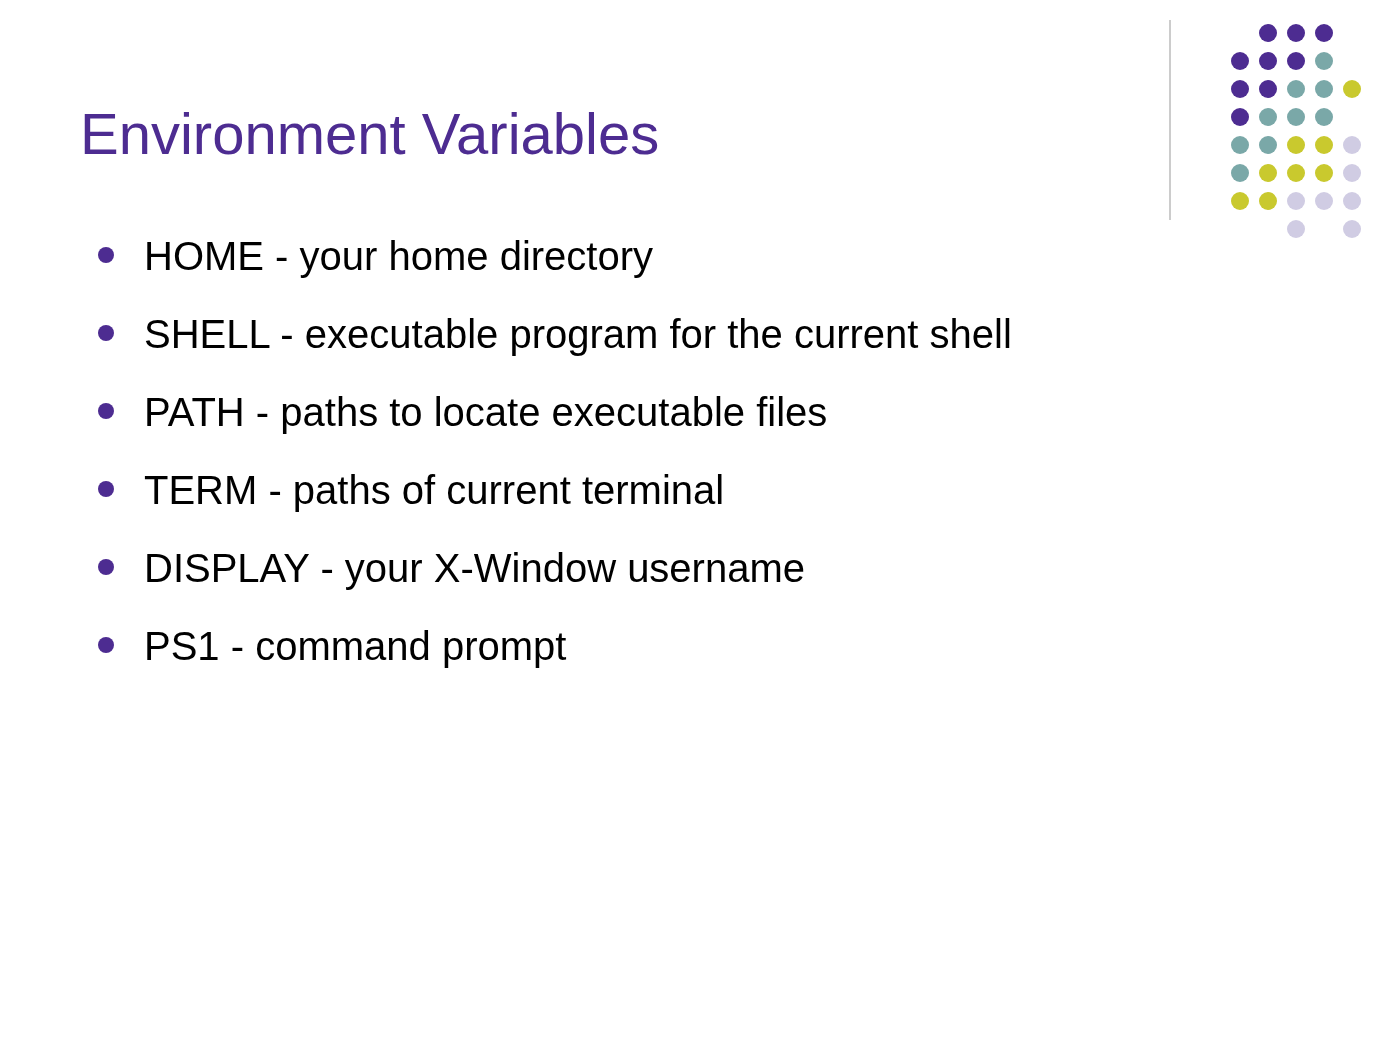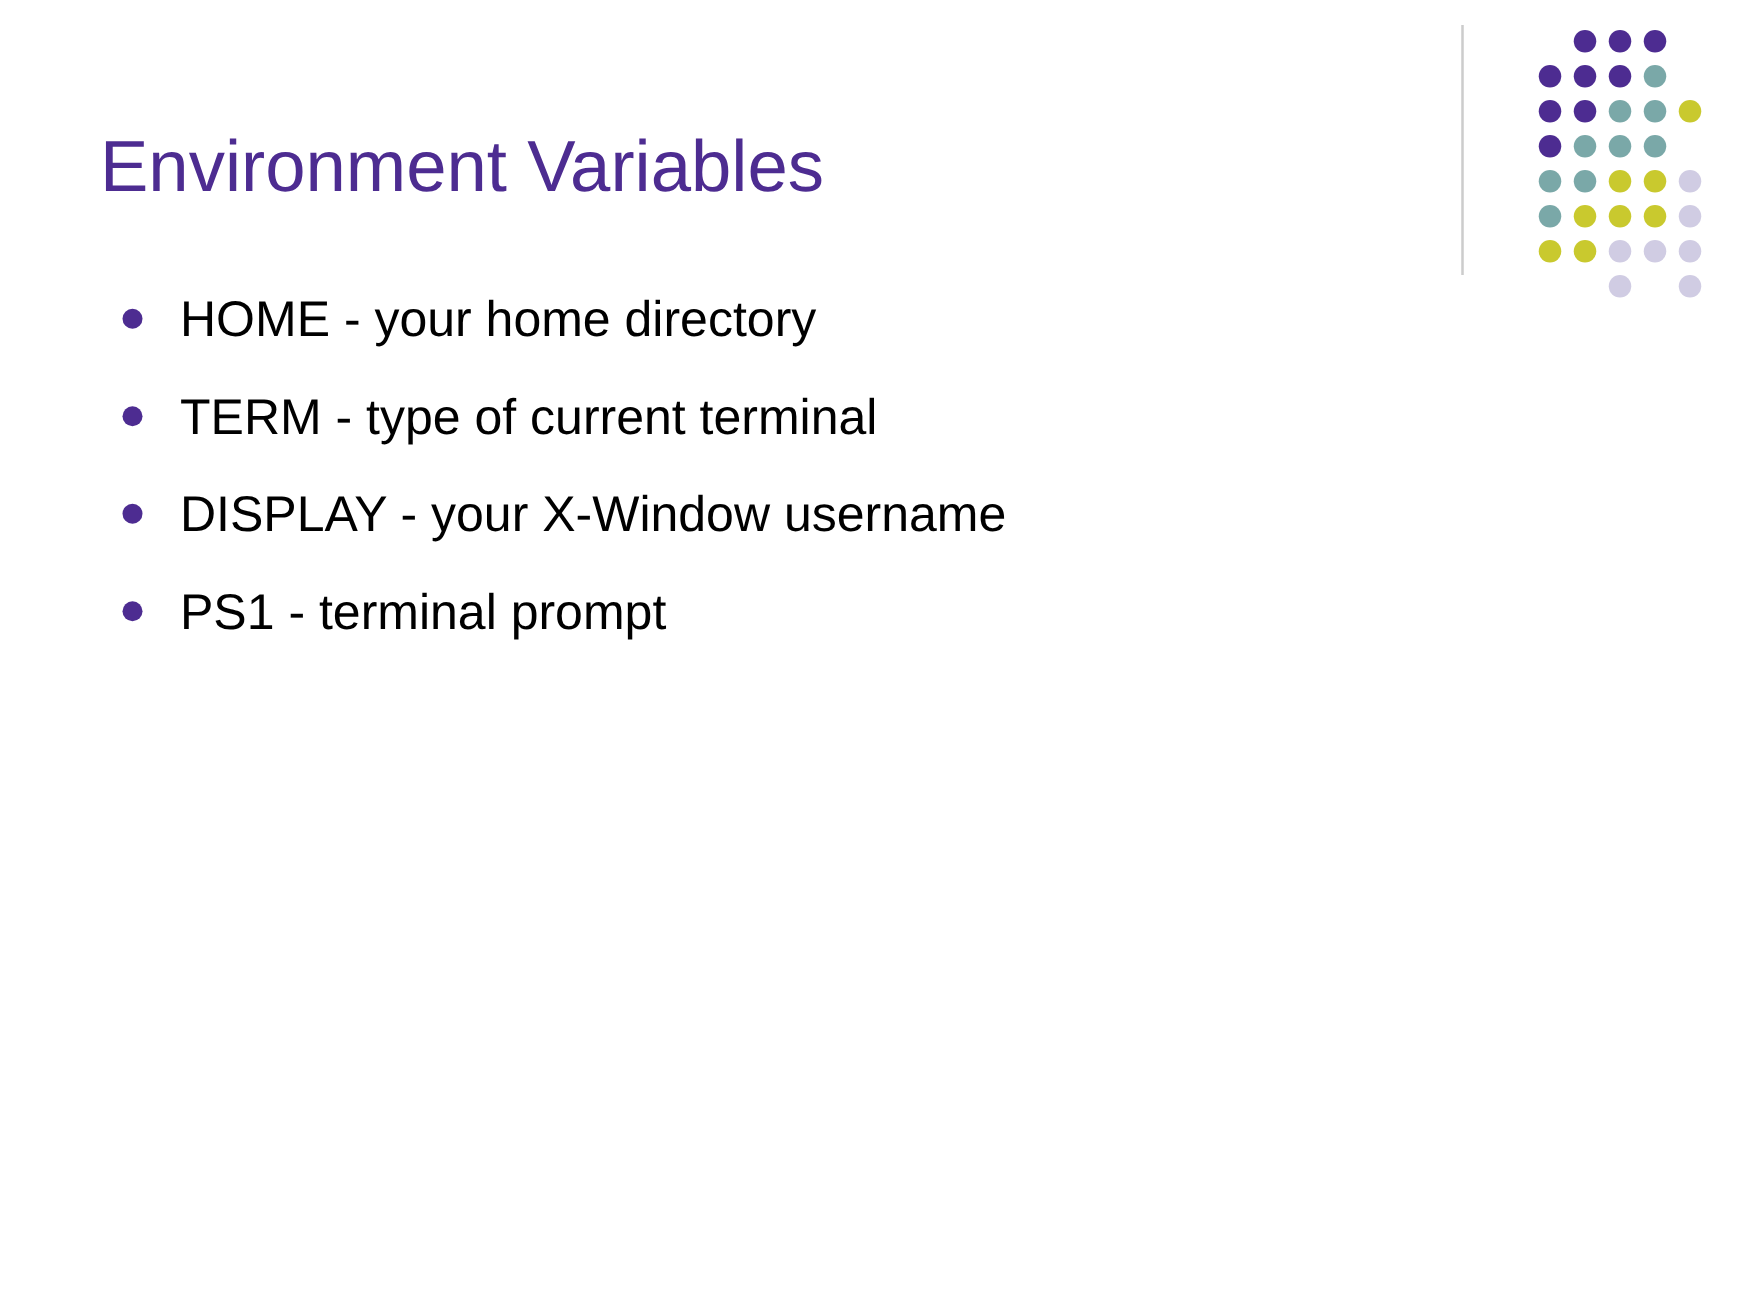--- a/index.html
+++ b/index.html
@@ -140,18 +140,20 @@
       <span class="dot c-lav"></span>
       <span class="dot c-empty"></span>
       <span class="dot c-lav"></span>
     </div>
   </div>
 
   <h1 class="title">Environment Variables</h1>
 
   <ul class="bullet-list">
     <li>HOME - your home directory</li>
-    <li>TERM - type of current terminal</li>
+    <li>SHELL - executable program for the current shell</li>
+    <li>PATH - paths to locate executable files</li>
+    <li>TERM - paths of current terminal</li>
     <li>DISPLAY - your X-Window username</li>
-    <li>PS1 - terminal prompt</li>
+    <li>PS1 - command prompt</li>
   </ul>
 
 </div>
 
 </body></html>

